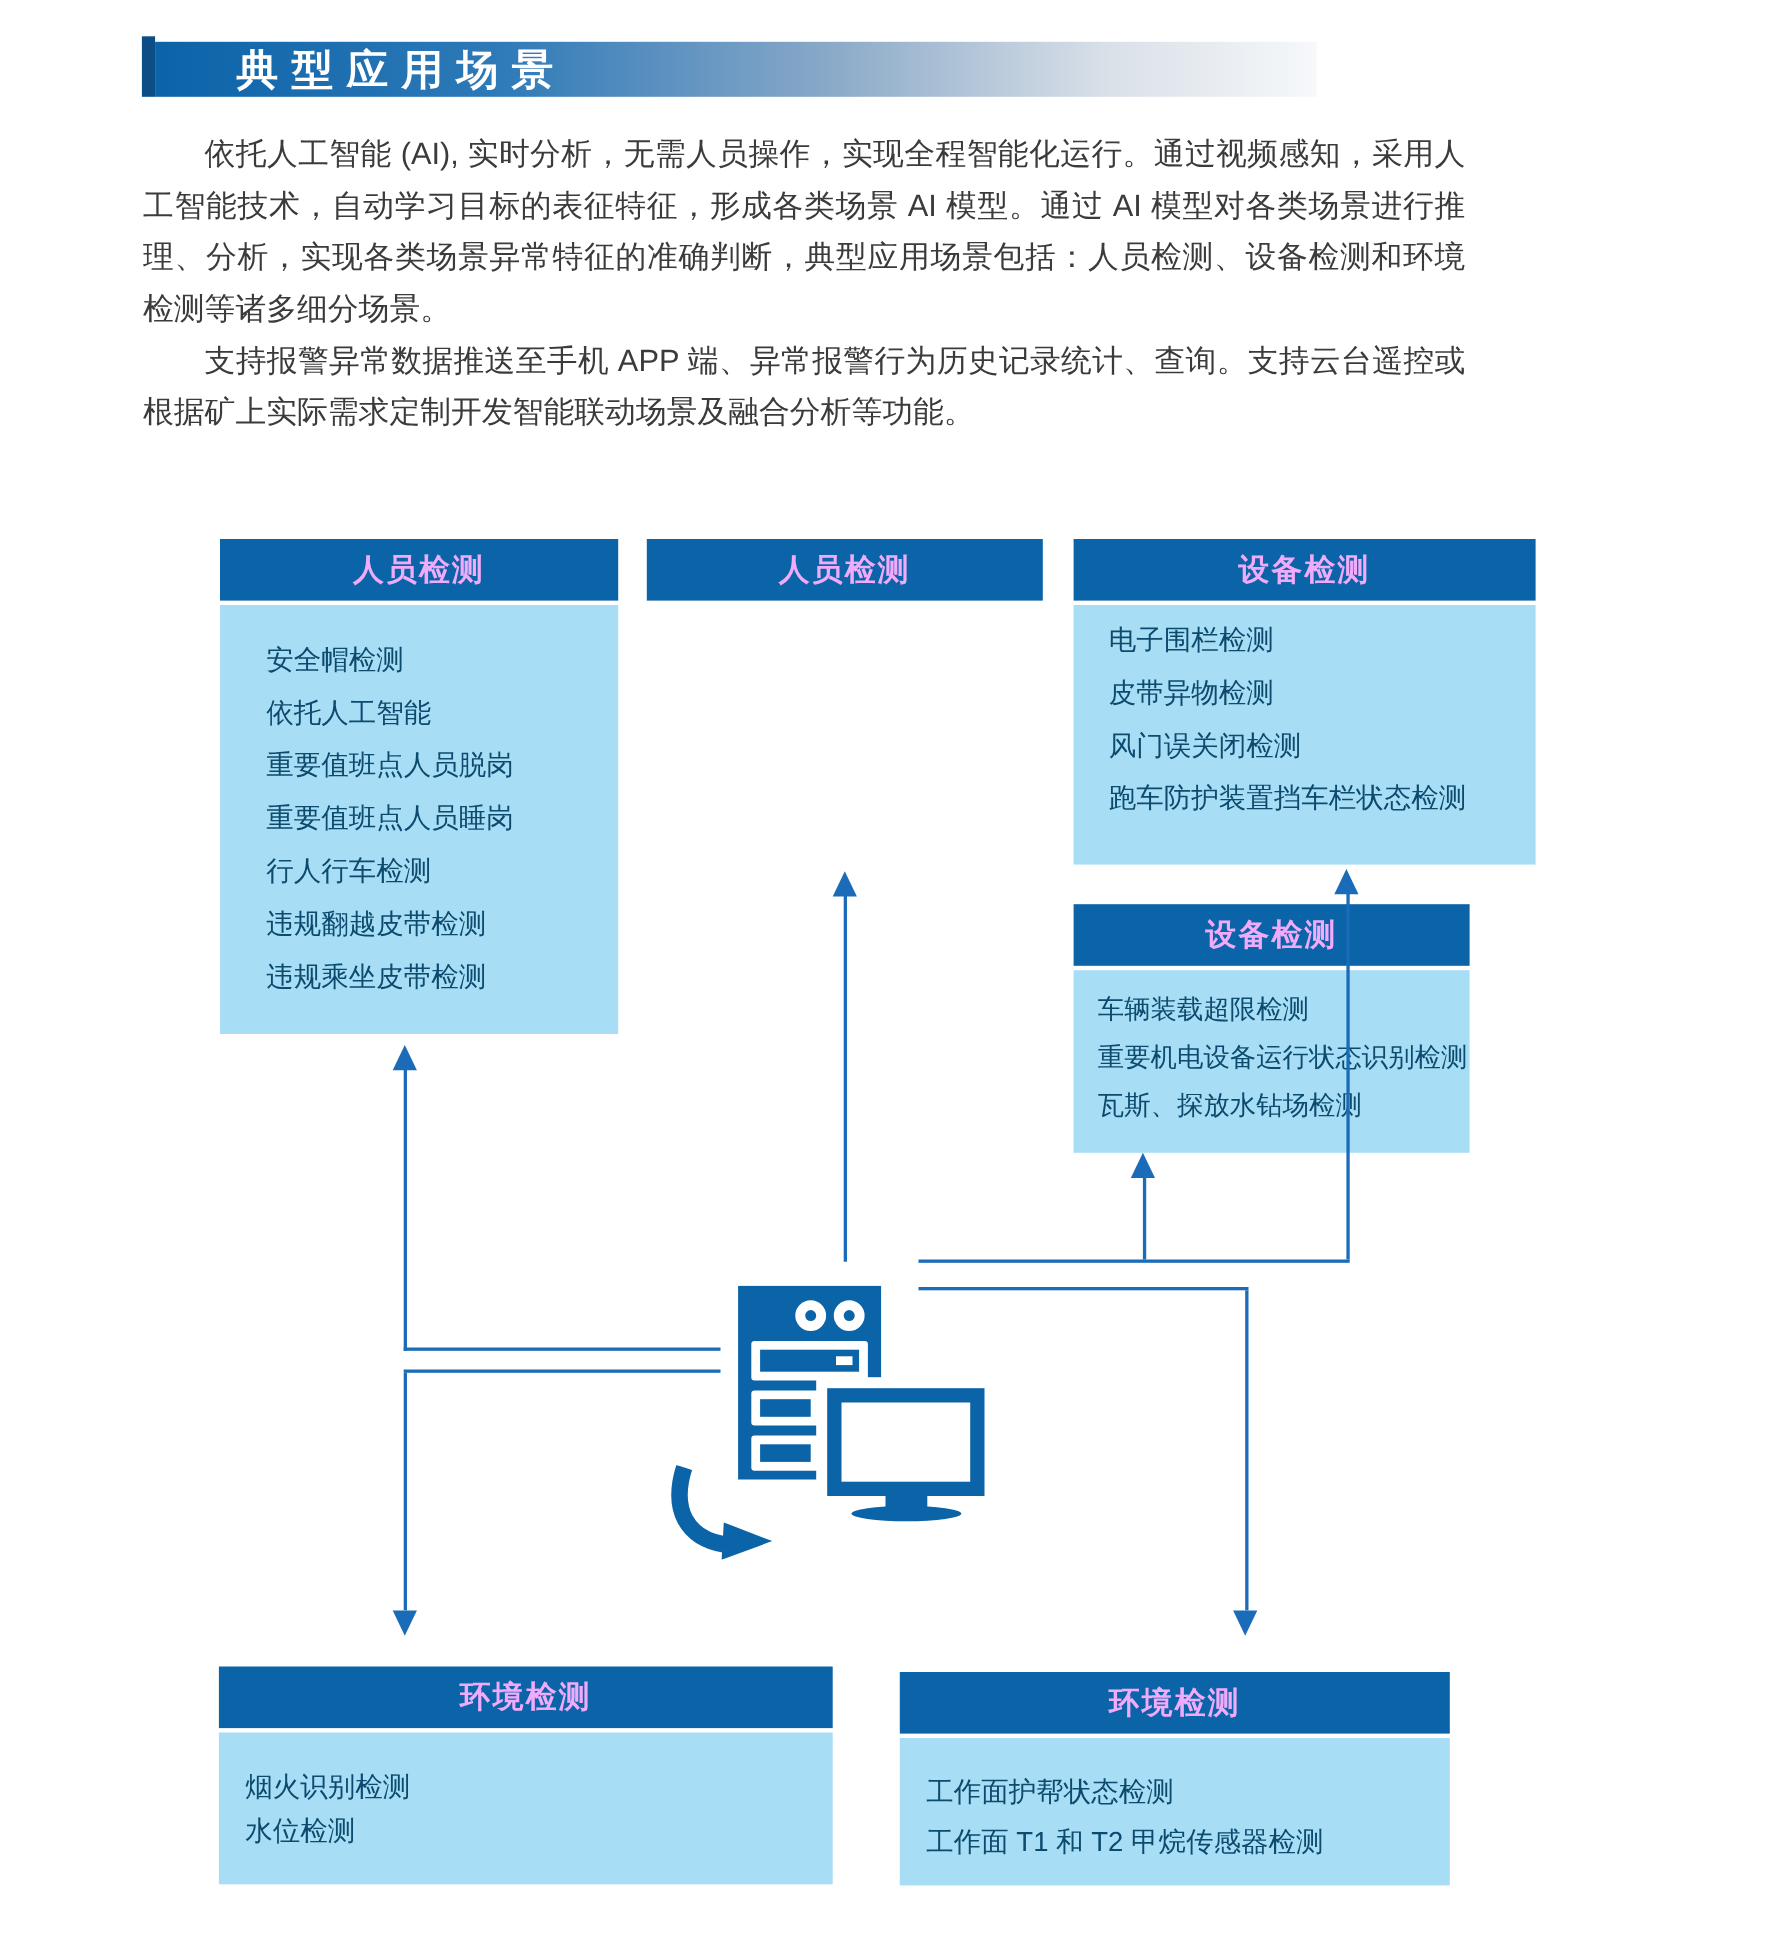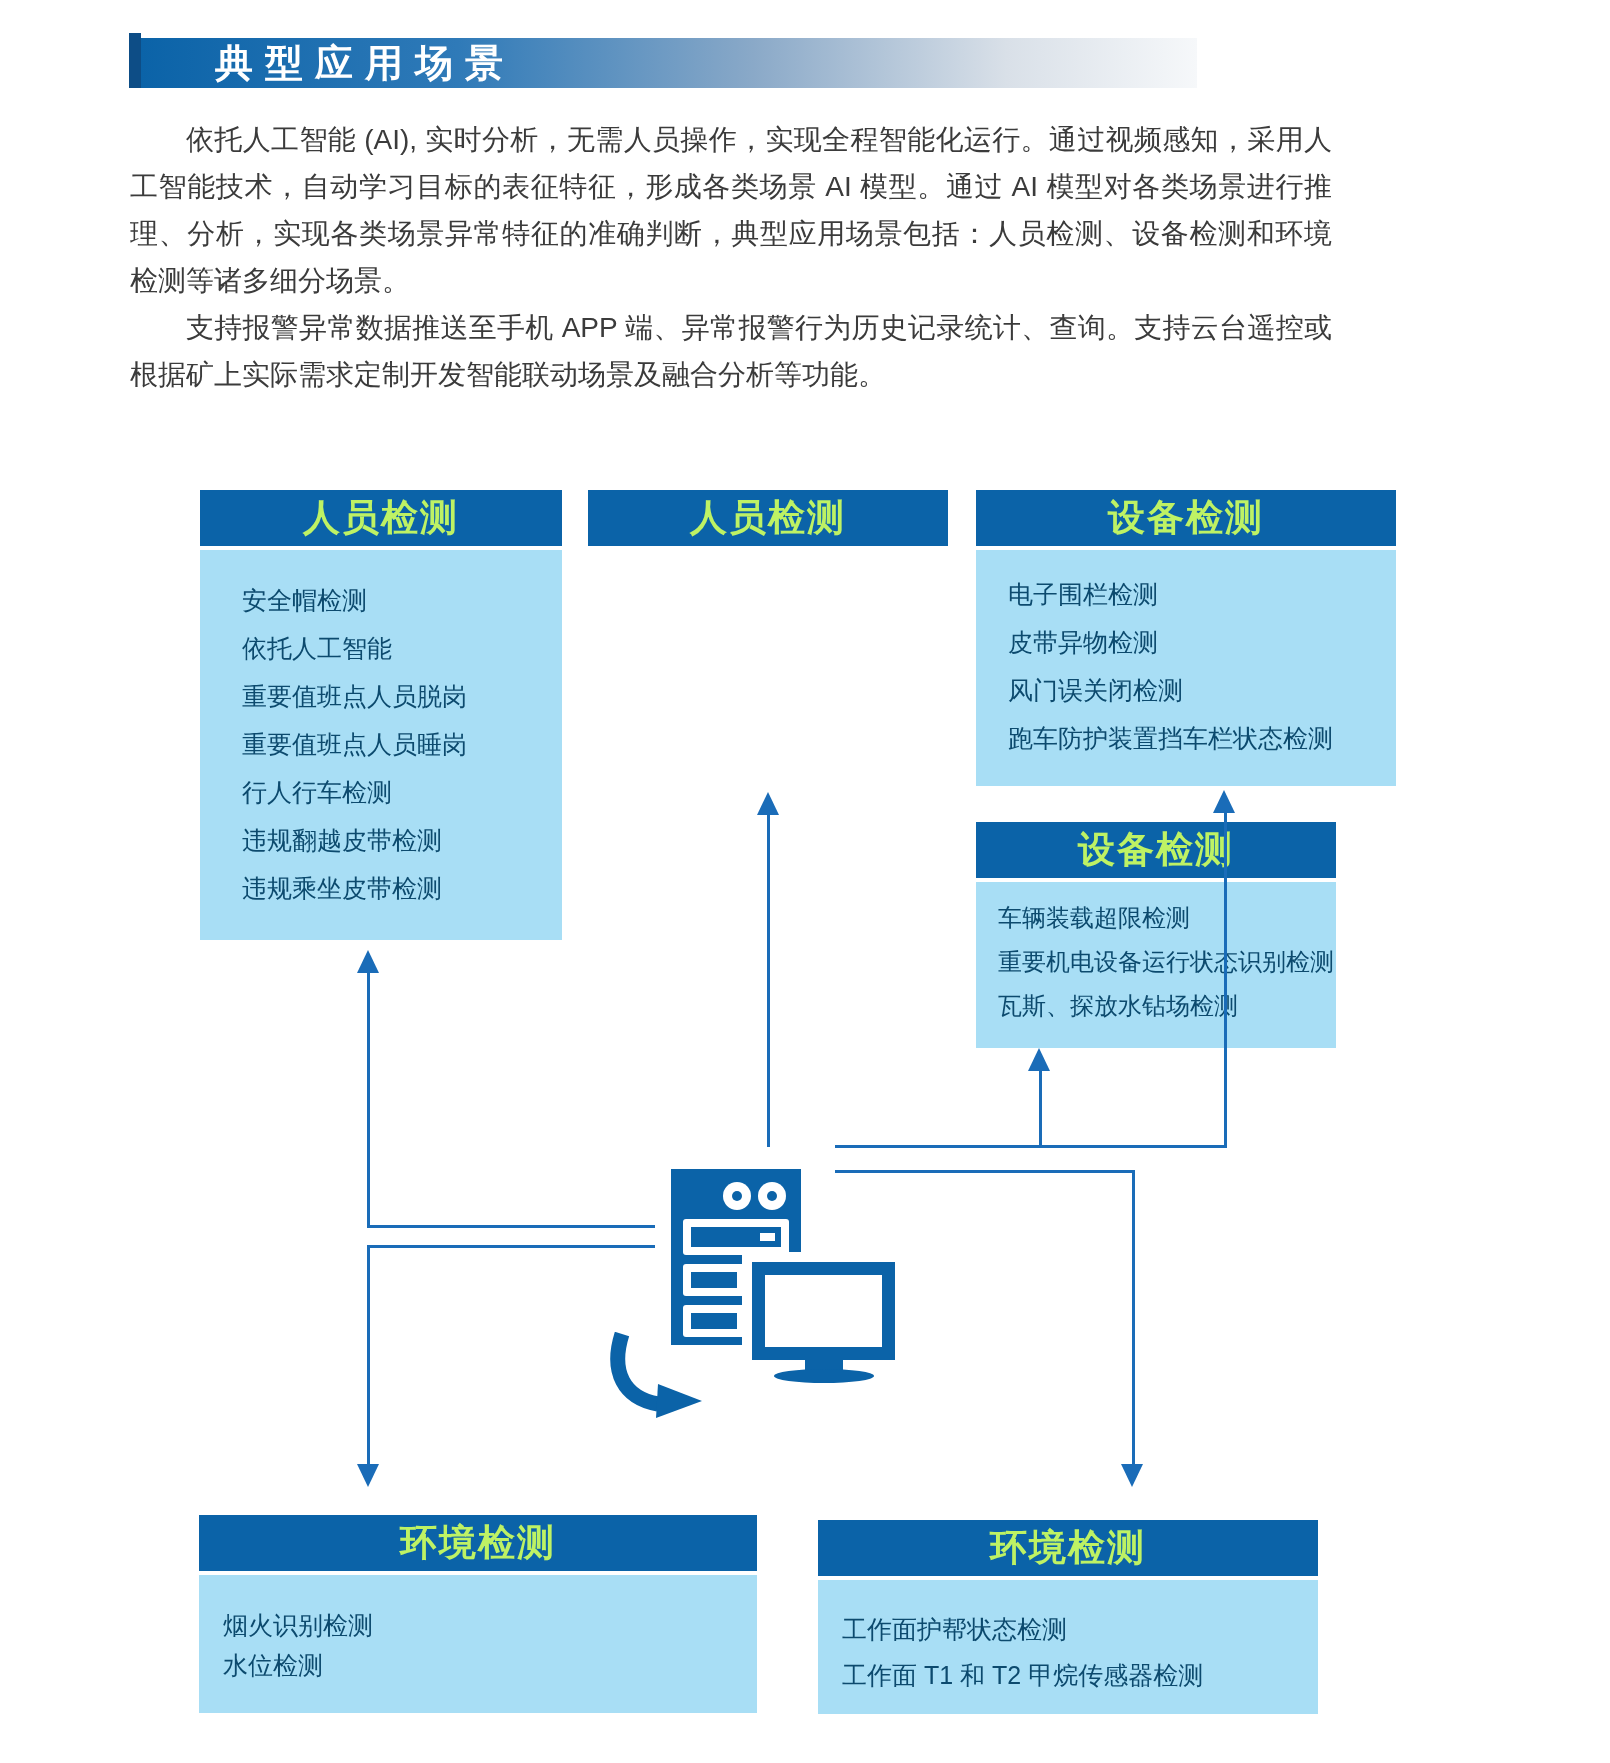--- a/index.html
+++ b/index.html
@@ -20,31 +20,31 @@
     display:flex;align-items:center;}
   .title-bar .t{color:#fff;font-weight:bold;font-size:38px;letter-spacing:12px;padding-left:46px;white-space:nowrap;margin-left:28px;}
 
   
   .intro{position:absolute;left:130px;top:116px;width:1202px;color:var(--text);
     font-size:28px;line-height:47px;text-align:justify;}
   .intro p{text-indent:2em;}
 
   
   .dbox{position:absolute;display:flex;flex-direction:column;}
-  .dbox .hd{height:56px;background:var(--blue);color:#bef264;font-weight:bold;font-size:37px;
+  .dbox .hd{height:56px;background:var(--blue);color:#f0abfc;font-weight:bold;font-size:28px;
     display:flex;align-items:center;justify-content:center;letter-spacing:2px;}
   .dbox .bd{flex:1;background:var(--light);margin-top:4px;}
   .dbox .it{font-size:25px;color:#0c4a6e;white-space:nowrap;}
 
   .box-a{left:200px;top:490px;width:362px;height:450px;}
   .box-a .bd{padding:26px 0 0 42px;} .box-a .it{line-height:48px;}
   .box-b{left:588px;top:490px;width:360px;height:296px;}
   .box-b .bd{padding:24px 0 0 32px;} .box-b .it{line-height:48px;}
   .box-c{left:976px;top:490px;width:420px;height:296px;}
-  .box-c .bd{padding:20px 0 0 32px;} .box-c .it{line-height:48px;}
+  .box-c .bd{padding:8px 0 0 32px;} .box-c .it{line-height:48px;}
   .box-d{left:976px;top:822px;width:360px;height:226px;}
   .box-d .bd{padding:14px 0 2px 22px;} .box-d .it{line-height:44px;font-size:24px;}
   .box-e{left:199px;top:1515px;width:558px;height:198px;}
   .box-e .bd{padding:30px 0 0 24px;} .box-e .it{line-height:40px;}
   .box-f{left:818px;top:1520px;width:500px;height:194px;}
   .box-f .bd{padding:26px 0 0 24px;} .box-f .it{line-height:46px;}
 
   
   .hline,.vline{position:absolute;background:var(--line);}
   .hline{height:3px;} .vline{width:3px;}

